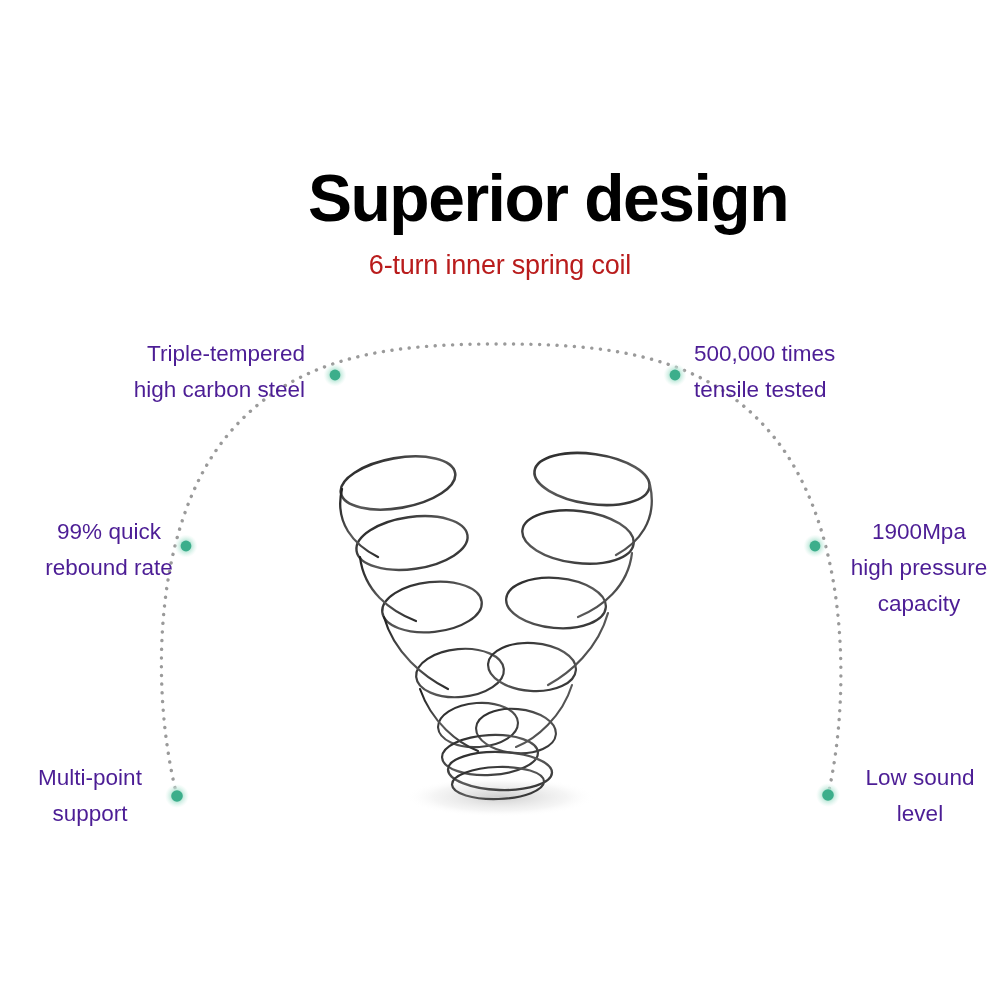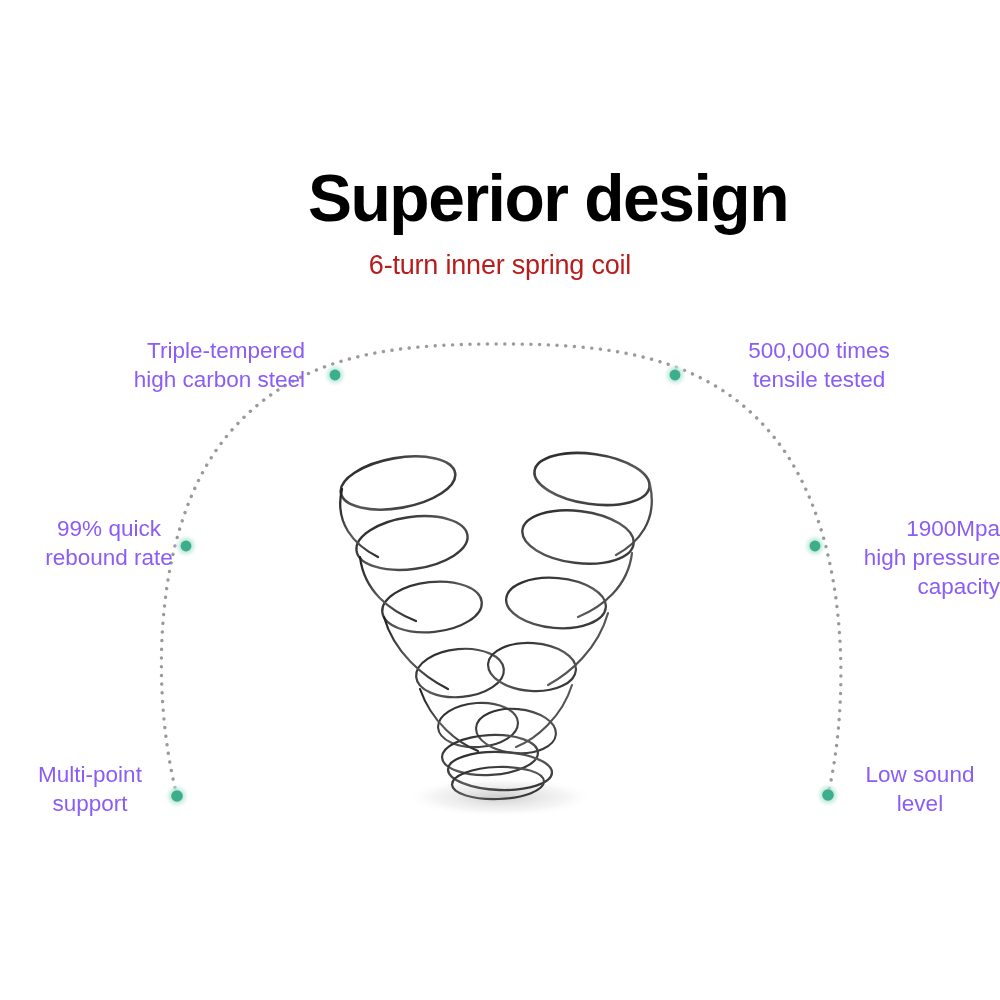--- a/index.html
+++ b/index.html
@@ -34,29 +34,29 @@
   }
 
   
   #arc-svg{position:absolute;left:0;top:0;width:1000px;height:1000px;}
   #spring-svg{position:absolute;left:320px;top:445px;width:360px;height:380px;}
 
   
   .label{
     position:absolute;
     font-size:22.5px;
-    line-height:29px;
+    line-height:36px;
     font-weight:400;
-    color:#8b5cf6;
+    color:#4c1d95;
     white-space:pre-line;
   }
   .lbl-tl{left:60px;top:336px;width:245px;text-align:right;}
-  .lbl-tr{left:694px;top:336px;width:250px;text-align:center;}
+  .lbl-tr{left:694px;top:336px;width:250px;text-align:left;}
   .lbl-ml{left:0px;top:514px;width:170px;text-align:center;padding-left:24px;}
-  .lbl-mr{left:838px;top:514px;width:162px;text-align:right;}
+  .lbl-mr{left:838px;top:514px;width:162px;text-align:center;}
   .lbl-bl{left:10px;top:760px;width:160px;text-align:center;}
   .lbl-br{left:845px;top:760px;width:150px;text-align:center;}
 </style>
 </head>
 <body>
 
 <div id="stage">
 
   <svg id="arc-svg" viewBox="0 0 1000 1000">
     <defs>

